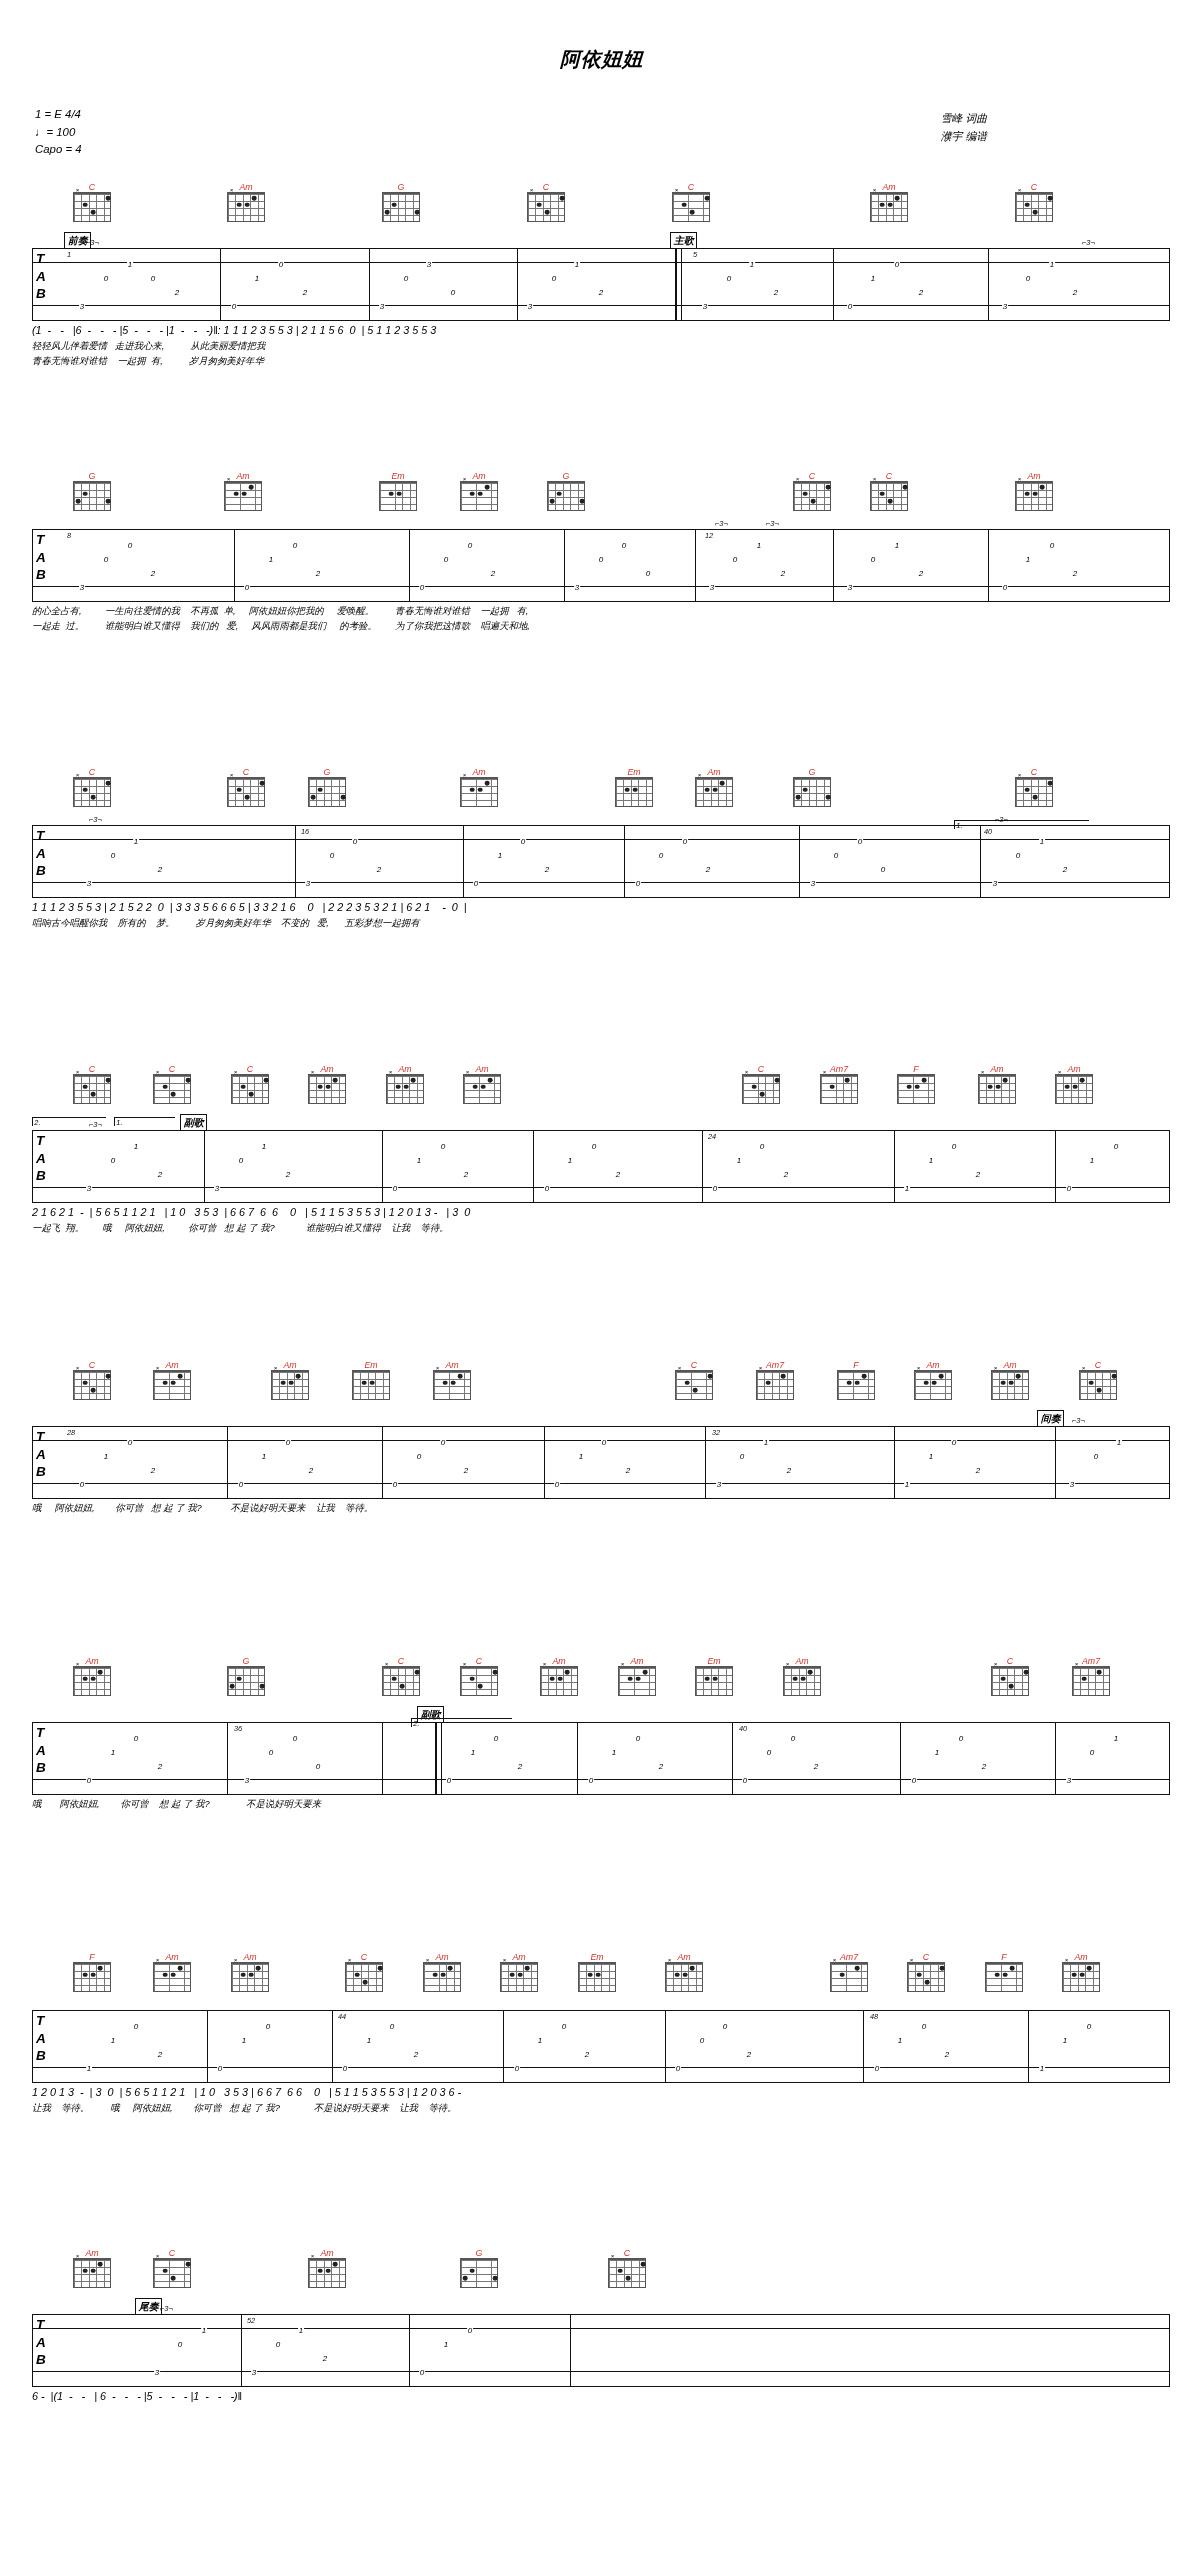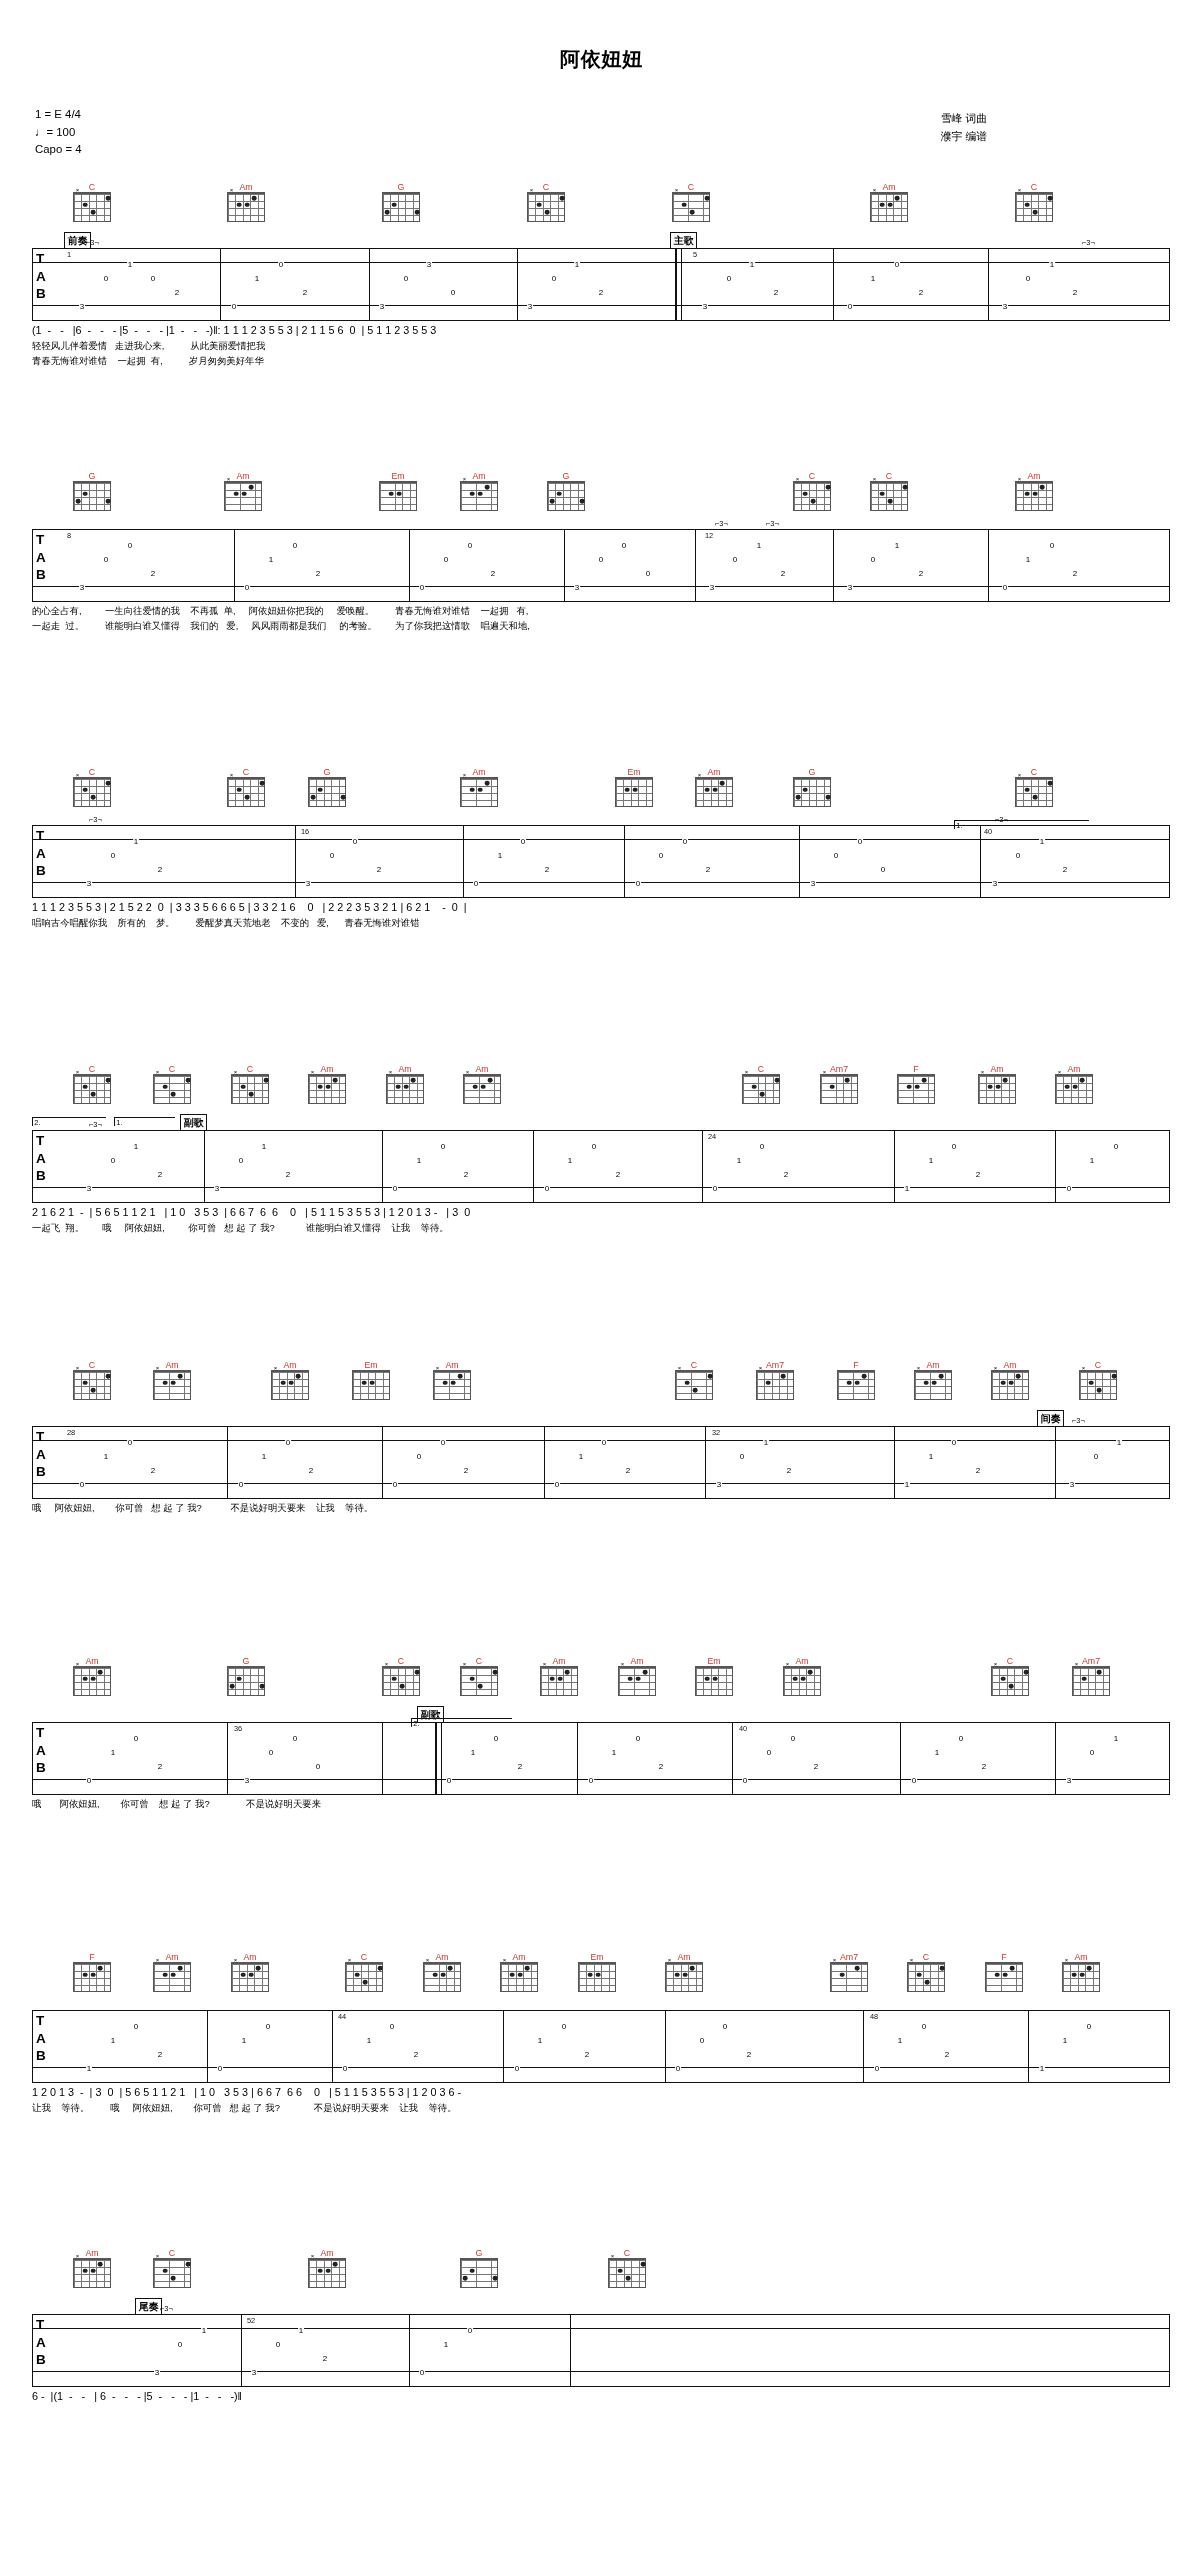--- a/index.html
+++ b/index.html
@@ -12,20 +12,21 @@
     height: 2576px;
     font-family: "Liberation Sans", sans-serif;
     color: #000000;
     position: relative;
     overflow: hidden;
   }
   .sheet {
     position: relative;
     width: 1022px;
     height: 2576px;
+    font-style: italic;
   }
 
   
   .title {
     position: absolute;
     top: 46px;
     left: 0;
     width: 1203px;
     text-align: center;
     font-size: 20px;
@@ -598,21 +599,21 @@
       <span class="tabnum" style="left:963px;top:57px;">3</span>
       <span class="tabnum" style="left:986px;top:29px;">0</span>
       <span class="tabnum" style="left:1010px;top:15px;">1</span>
       <span class="tabnum" style="left:1033px;top:43px;">2</span>
       <span class="triplet" style="left:57px;top:-10.8px;">⌐3¬</span>
       <span class="triplet" style="left:963px;top:-10.8px;">⌐3¬</span>
     </div>
 
     <div class="lyricblock">
       <div class="numline">1 1 1 2 3 5 5 3 | 2 1 5 2 2  0  | 3 3 3 5 6 6 6 5 | 3 3 2 1 6    0   | 2 2 2 3 5 3 2 1 | 6 2 1    -  0  |</div>
-      <div class="lyricline">唱响古今唱醒你我    所有的    梦。        爱醒梦真天荒地老    不变的   爱,      青春无悔谁对谁错</div>
+      <div class="lyricline">唱响古今唱醒你我    所有的    梦。        岁月匆匆美好年华    不变的   爱,      五彩梦想一起拥有</div>
     </div>
   </div>
 
   <div class="system" style="top:1064px;">
     <div class="chordrow">
       <div class="chordbox" style="left:71px;">
         <div class="cname">C</div>
         <div class="grid">
           <span class="xmark" style="left:3.4px;">×</span>
           <span class="dot" style="left:11.4px;top:10.8px;"></span>

